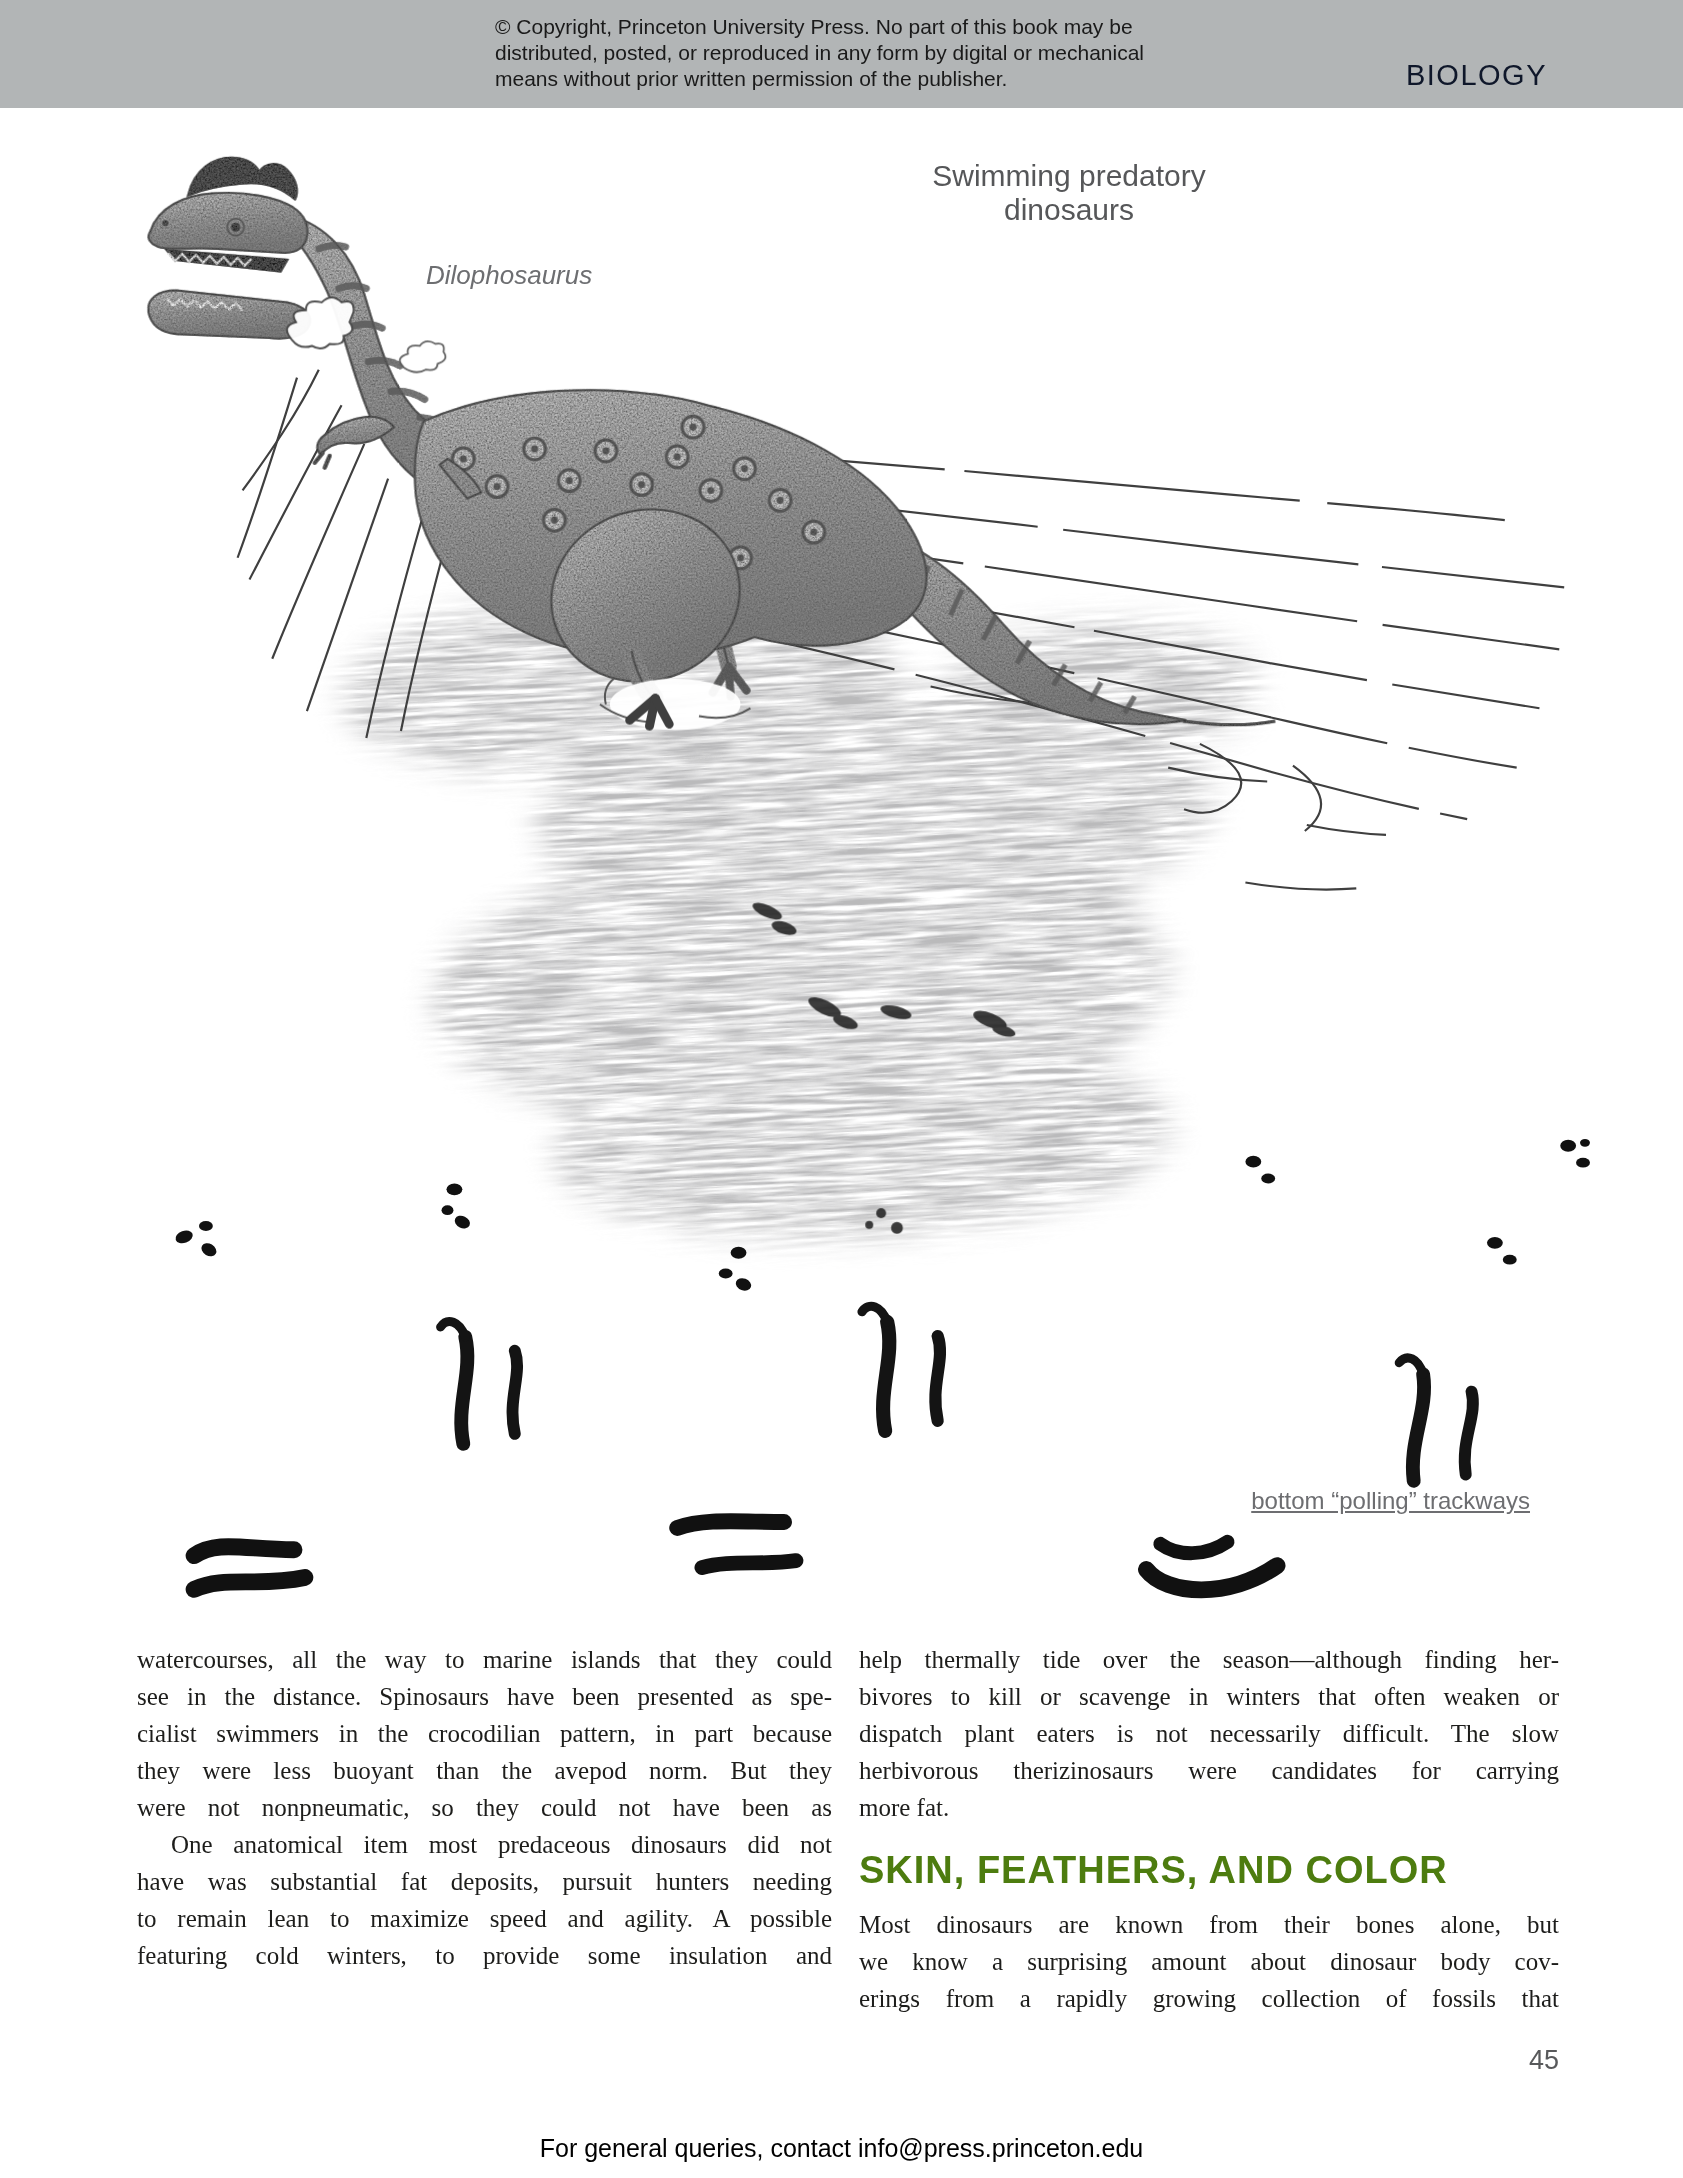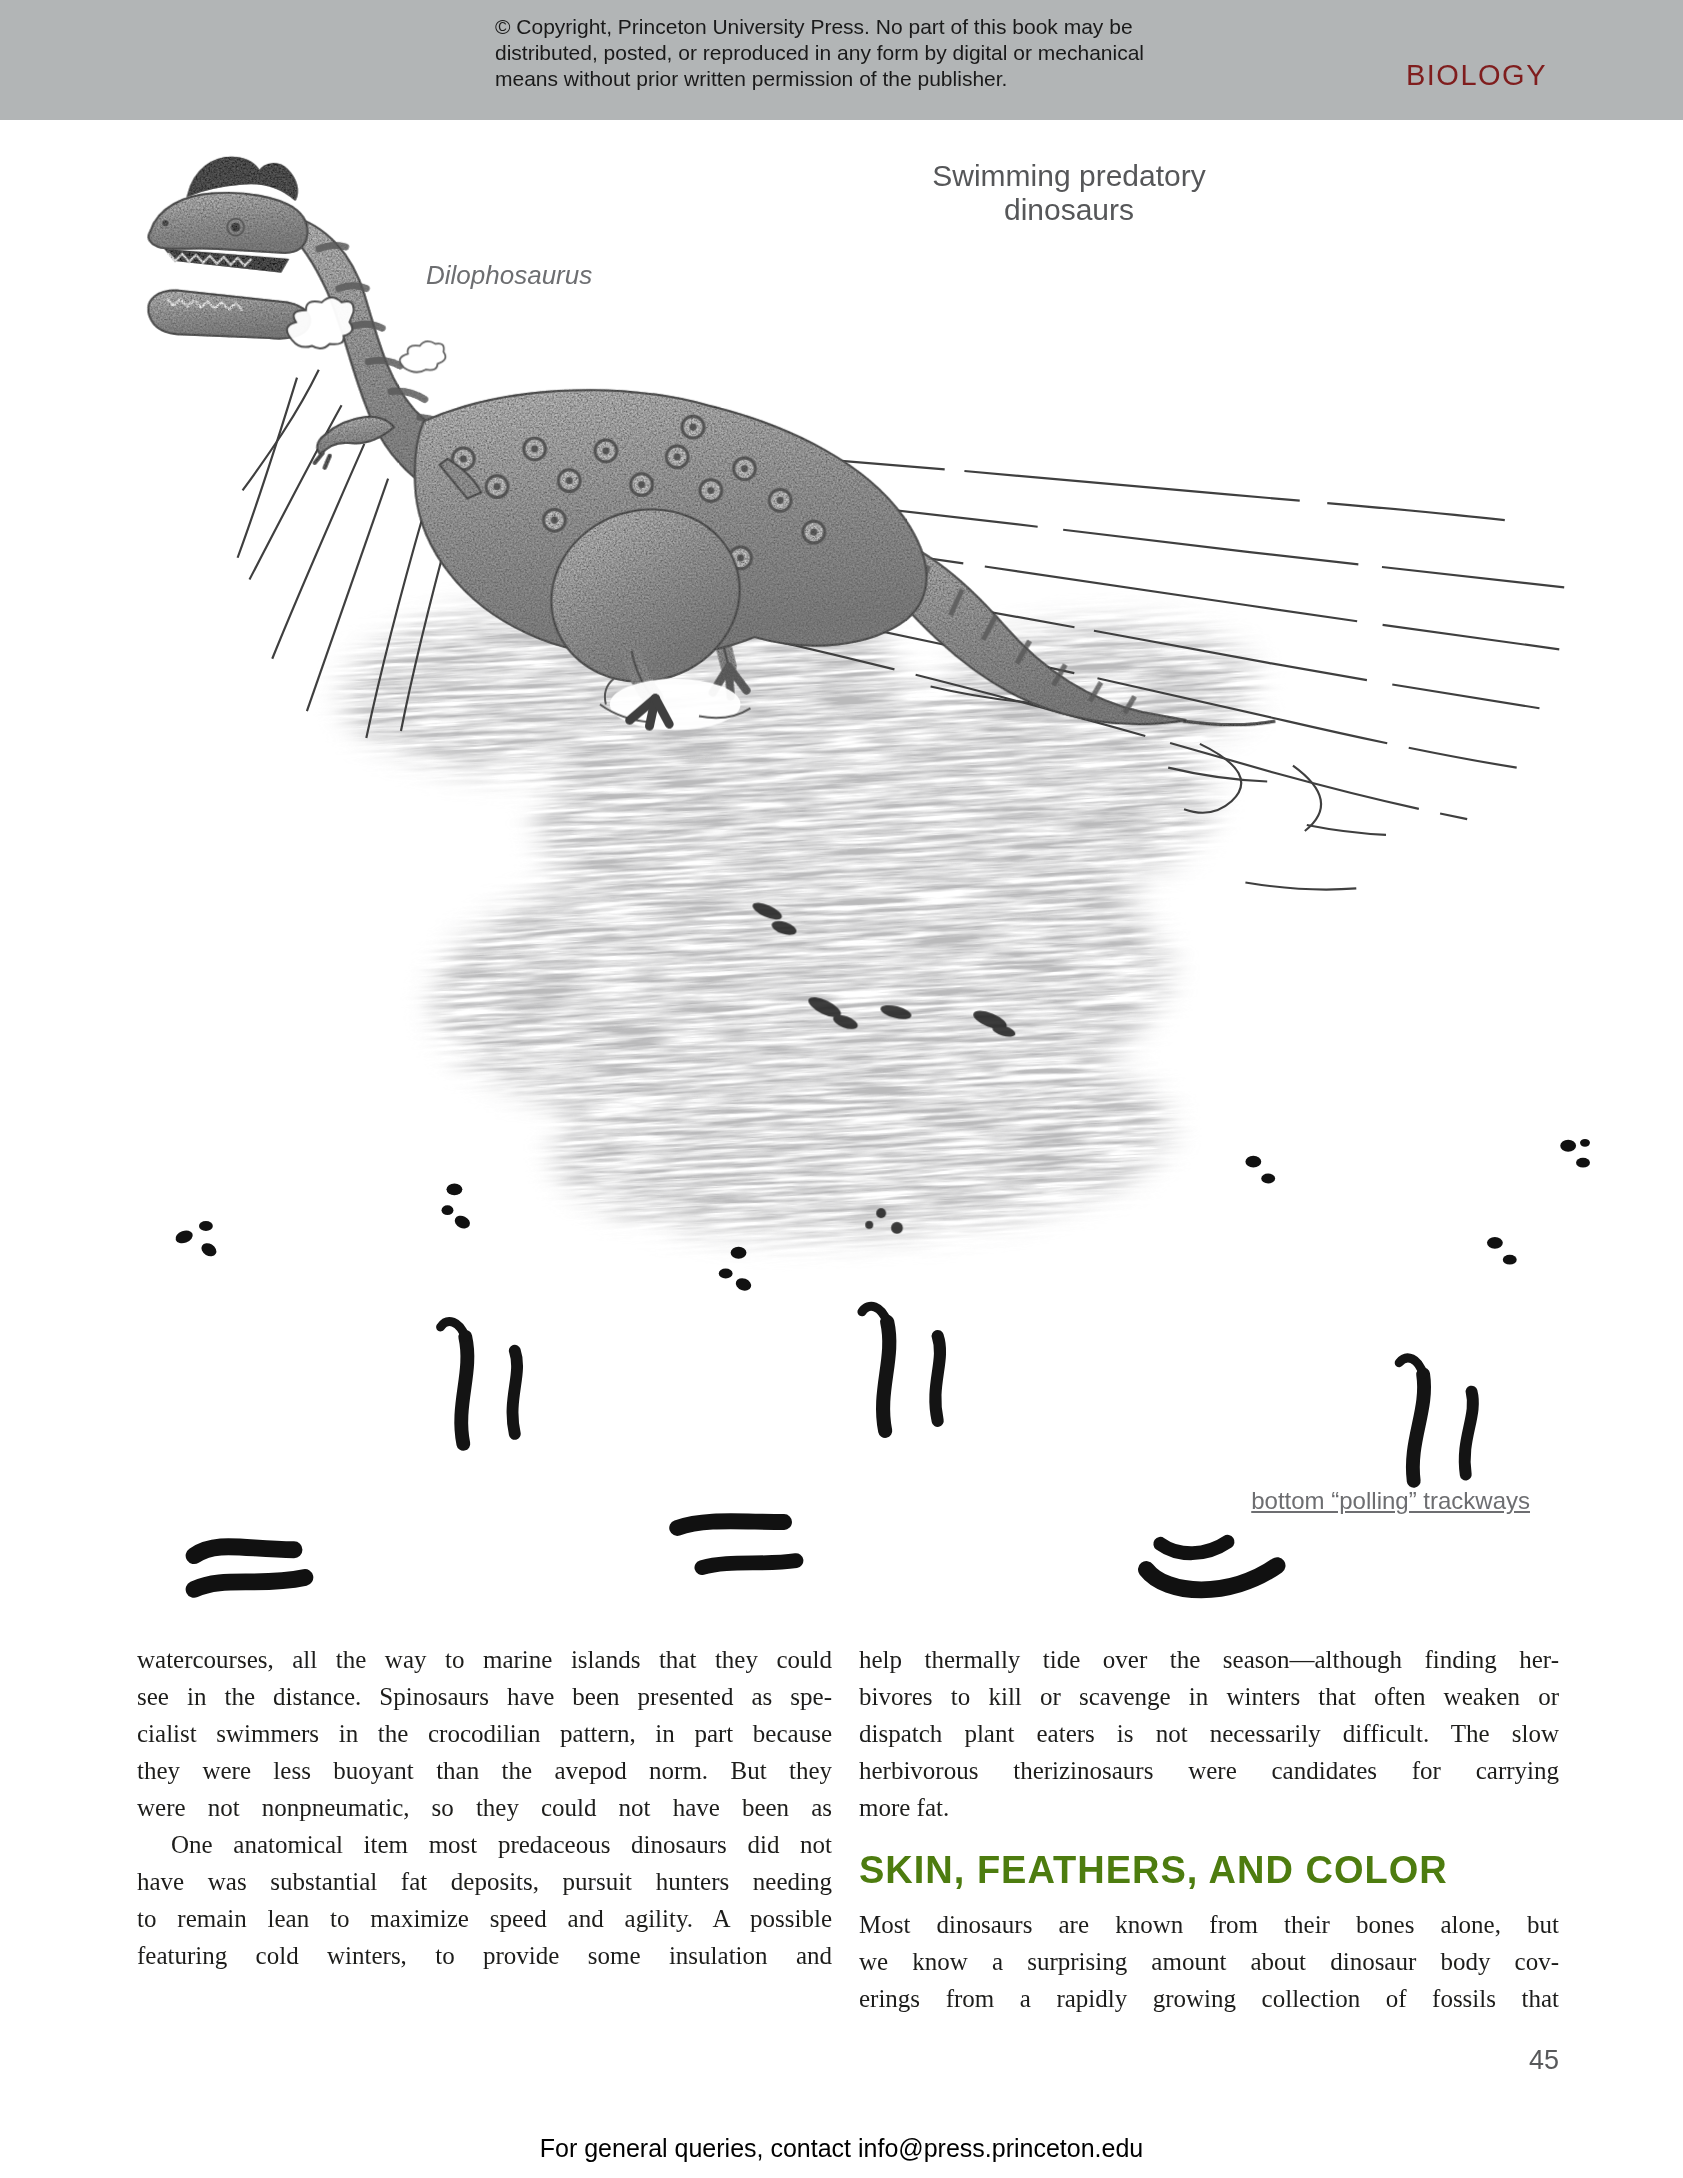--- a/index.html
+++ b/index.html
@@ -1,23 +1,23 @@
 <!DOCTYPE html>
 <html><head>
 <meta charset="utf-8">
 <style>
   html,body{margin:0;padding:0;background:#e8e8e8;}
   .page{position:relative;width:1683px;height:2178px;background:#ffffff;overflow:hidden;
         font-family:"Liberation Sans",sans-serif;}
   
-  .header-bar{position:absolute;left:0;top:0;width:1683px;height:120px;background:#b2b5b6;}
+  .header-bar{position:absolute;left:0;top:0;width:1683px;height:108px;background:#b2b5b6;}
   .copyright{position:absolute;left:495px;top:14px;width:693px;font-size:21px;line-height:26px;
              color:#1a1a1a;}
   .section-label{position:absolute;right:136px;top:59px;font-size:29px;letter-spacing:1.5px;
-                 color:#7f1d1d;}
+                 color:#0f172a;}
   
   .figure{position:absolute;left:0;top:132px;width:1683px;height:1495px;}
   .figure svg{position:absolute;left:0;top:0;}
   .fig-title{position:absolute;left:871px;top:27px;width:396px;text-align:center;
              font-size:30px;color:#565759;}
   .species-label{position:absolute;left:426px;top:128px;font-size:26px;font-style:italic;color:#6d6e71;}
   .trackways-label{position:absolute;left:1188px;top:1355px;width:342px;text-align:right;
                    font-size:24px;color:#6d6e71;text-decoration:underline;}
   
   .col{position:absolute;top:1641px;font-family:"Liberation Serif",serif;color:#1d1d1b;}

